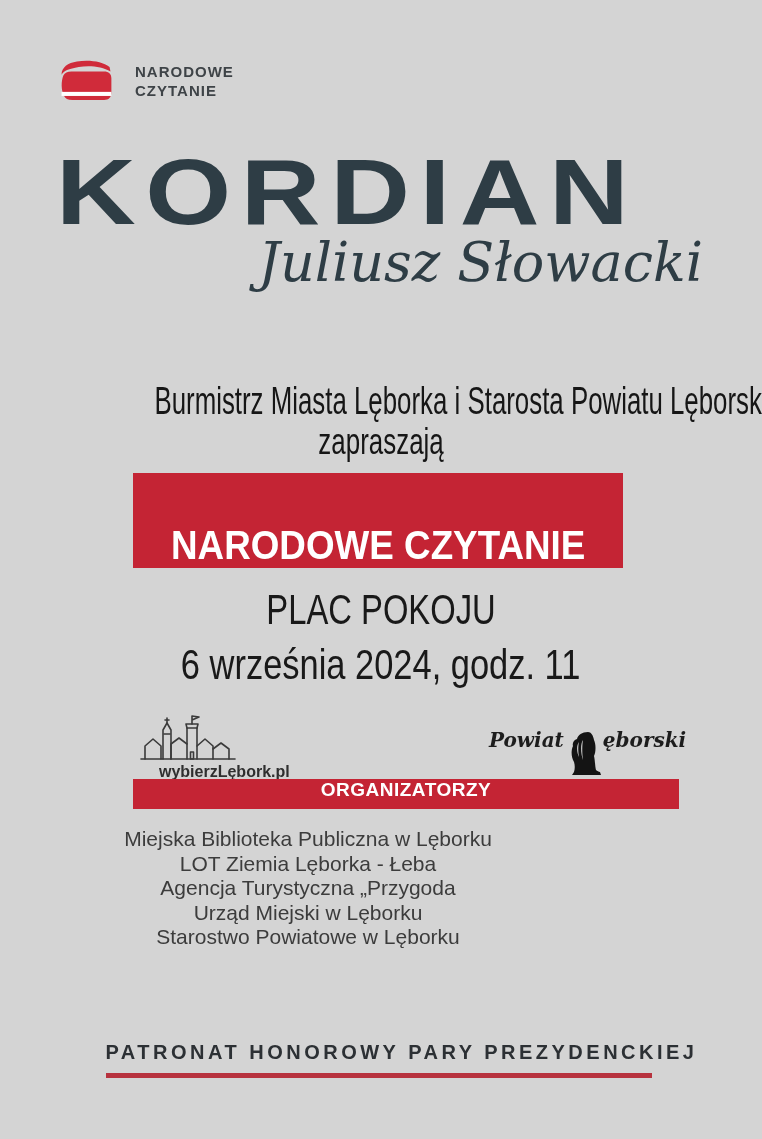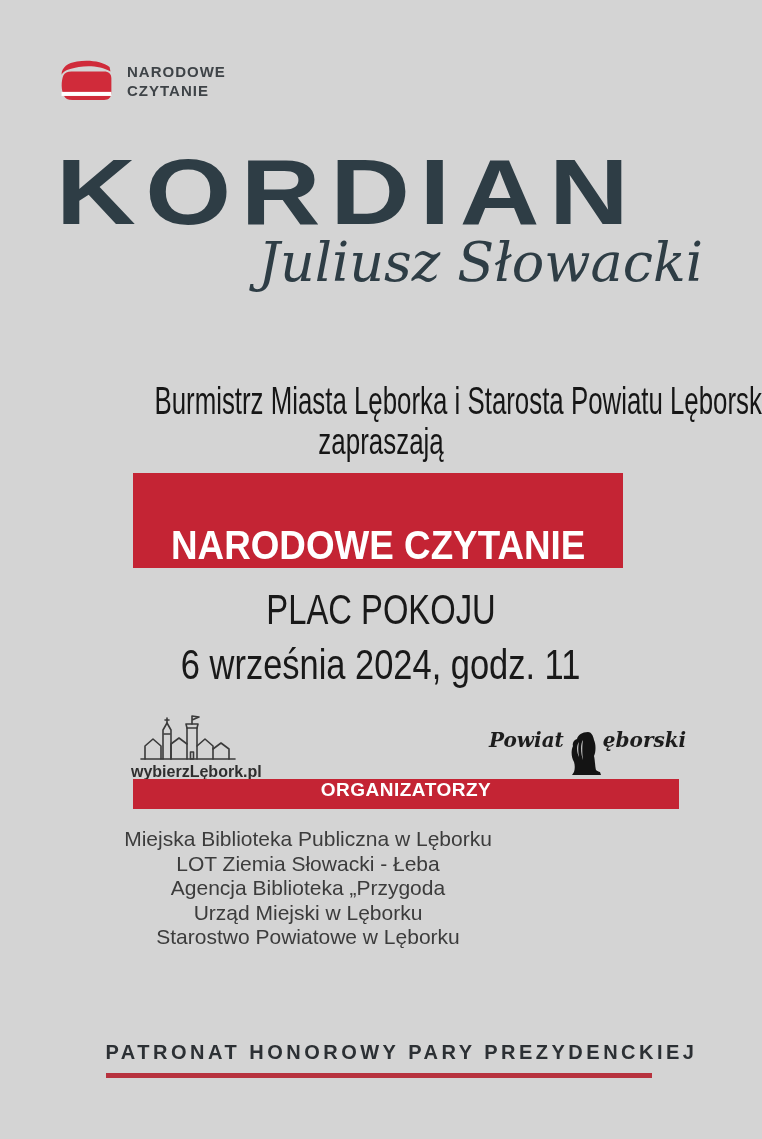--- a/index.html
+++ b/index.html
@@ -7,21 +7,21 @@
   .poster {
     position:relative;
     width:762px; height:1139px;
     margin:0 auto;
     background:#d4d4d4;
     overflow:hidden;
     font-family:"Liberation Sans", sans-serif;
   }
 
   
-  .brand { position:absolute; left:57px; top:55px; display:flex; align-items:center; gap:12px; }
+  .brand { position:absolute; left:57px; top:55px; display:flex; align-items:center; gap:20px; }
   .brand-icon { width:58px; height:52px; }
   .brand-text {
     font-size:15px; font-weight:bold; letter-spacing:1px;
     color:#3e4347; line-height:19px;
   }
 
   
   .title-main {
     position:absolute; left:56px; top:146px;
     font-size:92px; font-weight:bold; letter-spacing:8px;
@@ -57,21 +57,21 @@
   }
   .banner-org {
     position:absolute; left:133px; top:779px; width:546px; height:30px;
     background:#c42434; display:flex; align-items:flex-start; justify-content:center;
   }
   .banner-org .txt { color:#ffffff; font-weight:bold; font-size:19px; letter-spacing:0.5px; }
 
   
   .logo-town { position:absolute; left:131px; top:714px; width:116px; text-align:center; }
   .logo-town svg { display:block; margin:0 auto; }
-  .logo-town .cap { font-size:16px; font-weight:bold; color:#2f2f2f; margin-top:1px; white-space:nowrap; }
+  .logo-town .cap { font-size:16px; font-weight:bold; color:#2f2f2f; margin-top:1px; white-space:nowrap;margin-left:28px; }
   .logo-powiat {
     position:absolute; left:489px; top:730px; height:48px;
     display:flex; align-items:flex-start; white-space:nowrap;
   }
   .logo-powiat .w {
     font-family:"DejaVu Serif", serif; font-style:italic; font-weight:bold;
     font-size:20px; color:#1d1d1d; line-height:1; padding-bottom:3px;
   }
   .logo-powiat svg { margin:0 -3px 0 2px; }
 
@@ -154,22 +154,22 @@
     </svg>
     <span class="w">ęborski</span>
   </div>
 
   <div class="banner-org">
     <span class="txt">ORGANIZATORZY</span>
   </div>
 
   <div class="org-list">
     <div class="org-item">Miejska Biblioteka Publiczna w Lęborku</div>
-    <div class="org-item">LOT Ziemia Słowacki - Łeba</div>
-    <div class="org-item">Agencja Biblioteka „Przygoda</div>
+    <div class="org-item">LOT Ziemia Lęborka - Łeba</div>
+    <div class="org-item">Agencja Turystyczna „Przygoda</div>
     <div class="org-item">Urząd Miejski w Lęborku</div>
     <div class="org-item">Starostwo Powiatowe w Lęborku</div>
   </div>
 
   <div class="patronage">PATRONAT HONOROWY PARY PREZYDENCKIEJ</div>
   <div class="redline"></div>
 
 </div>
 
 </body></html>

